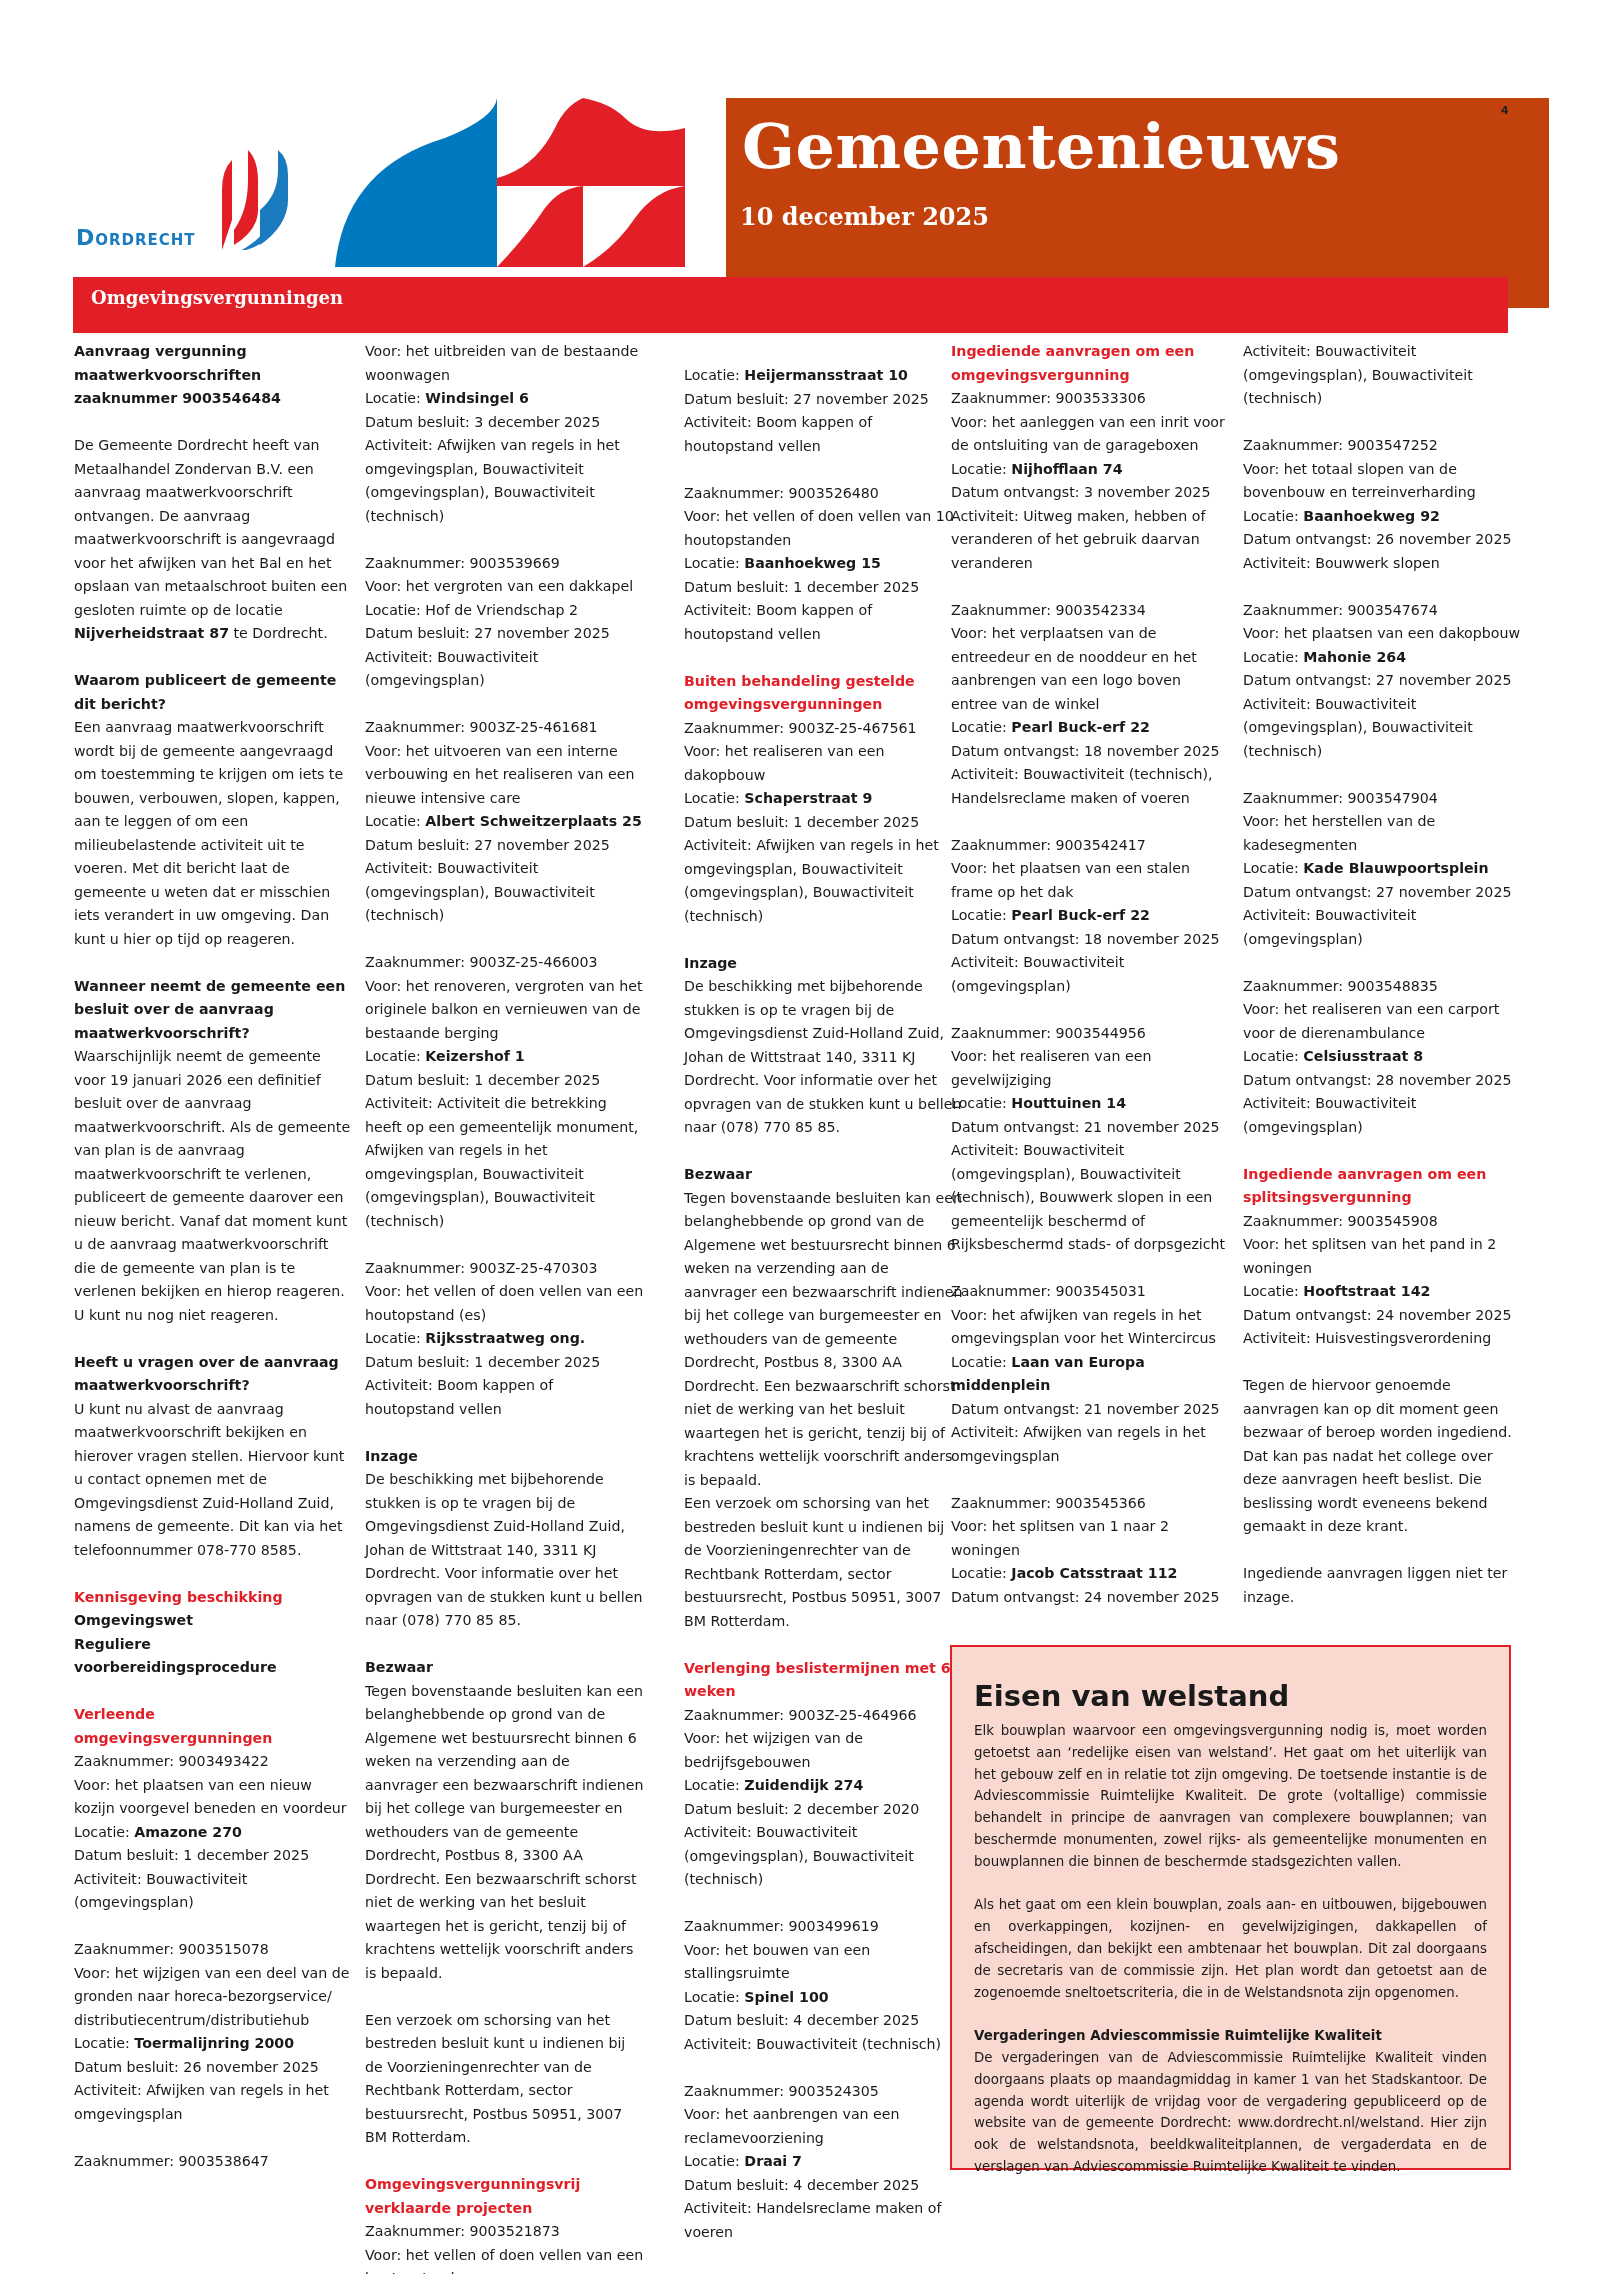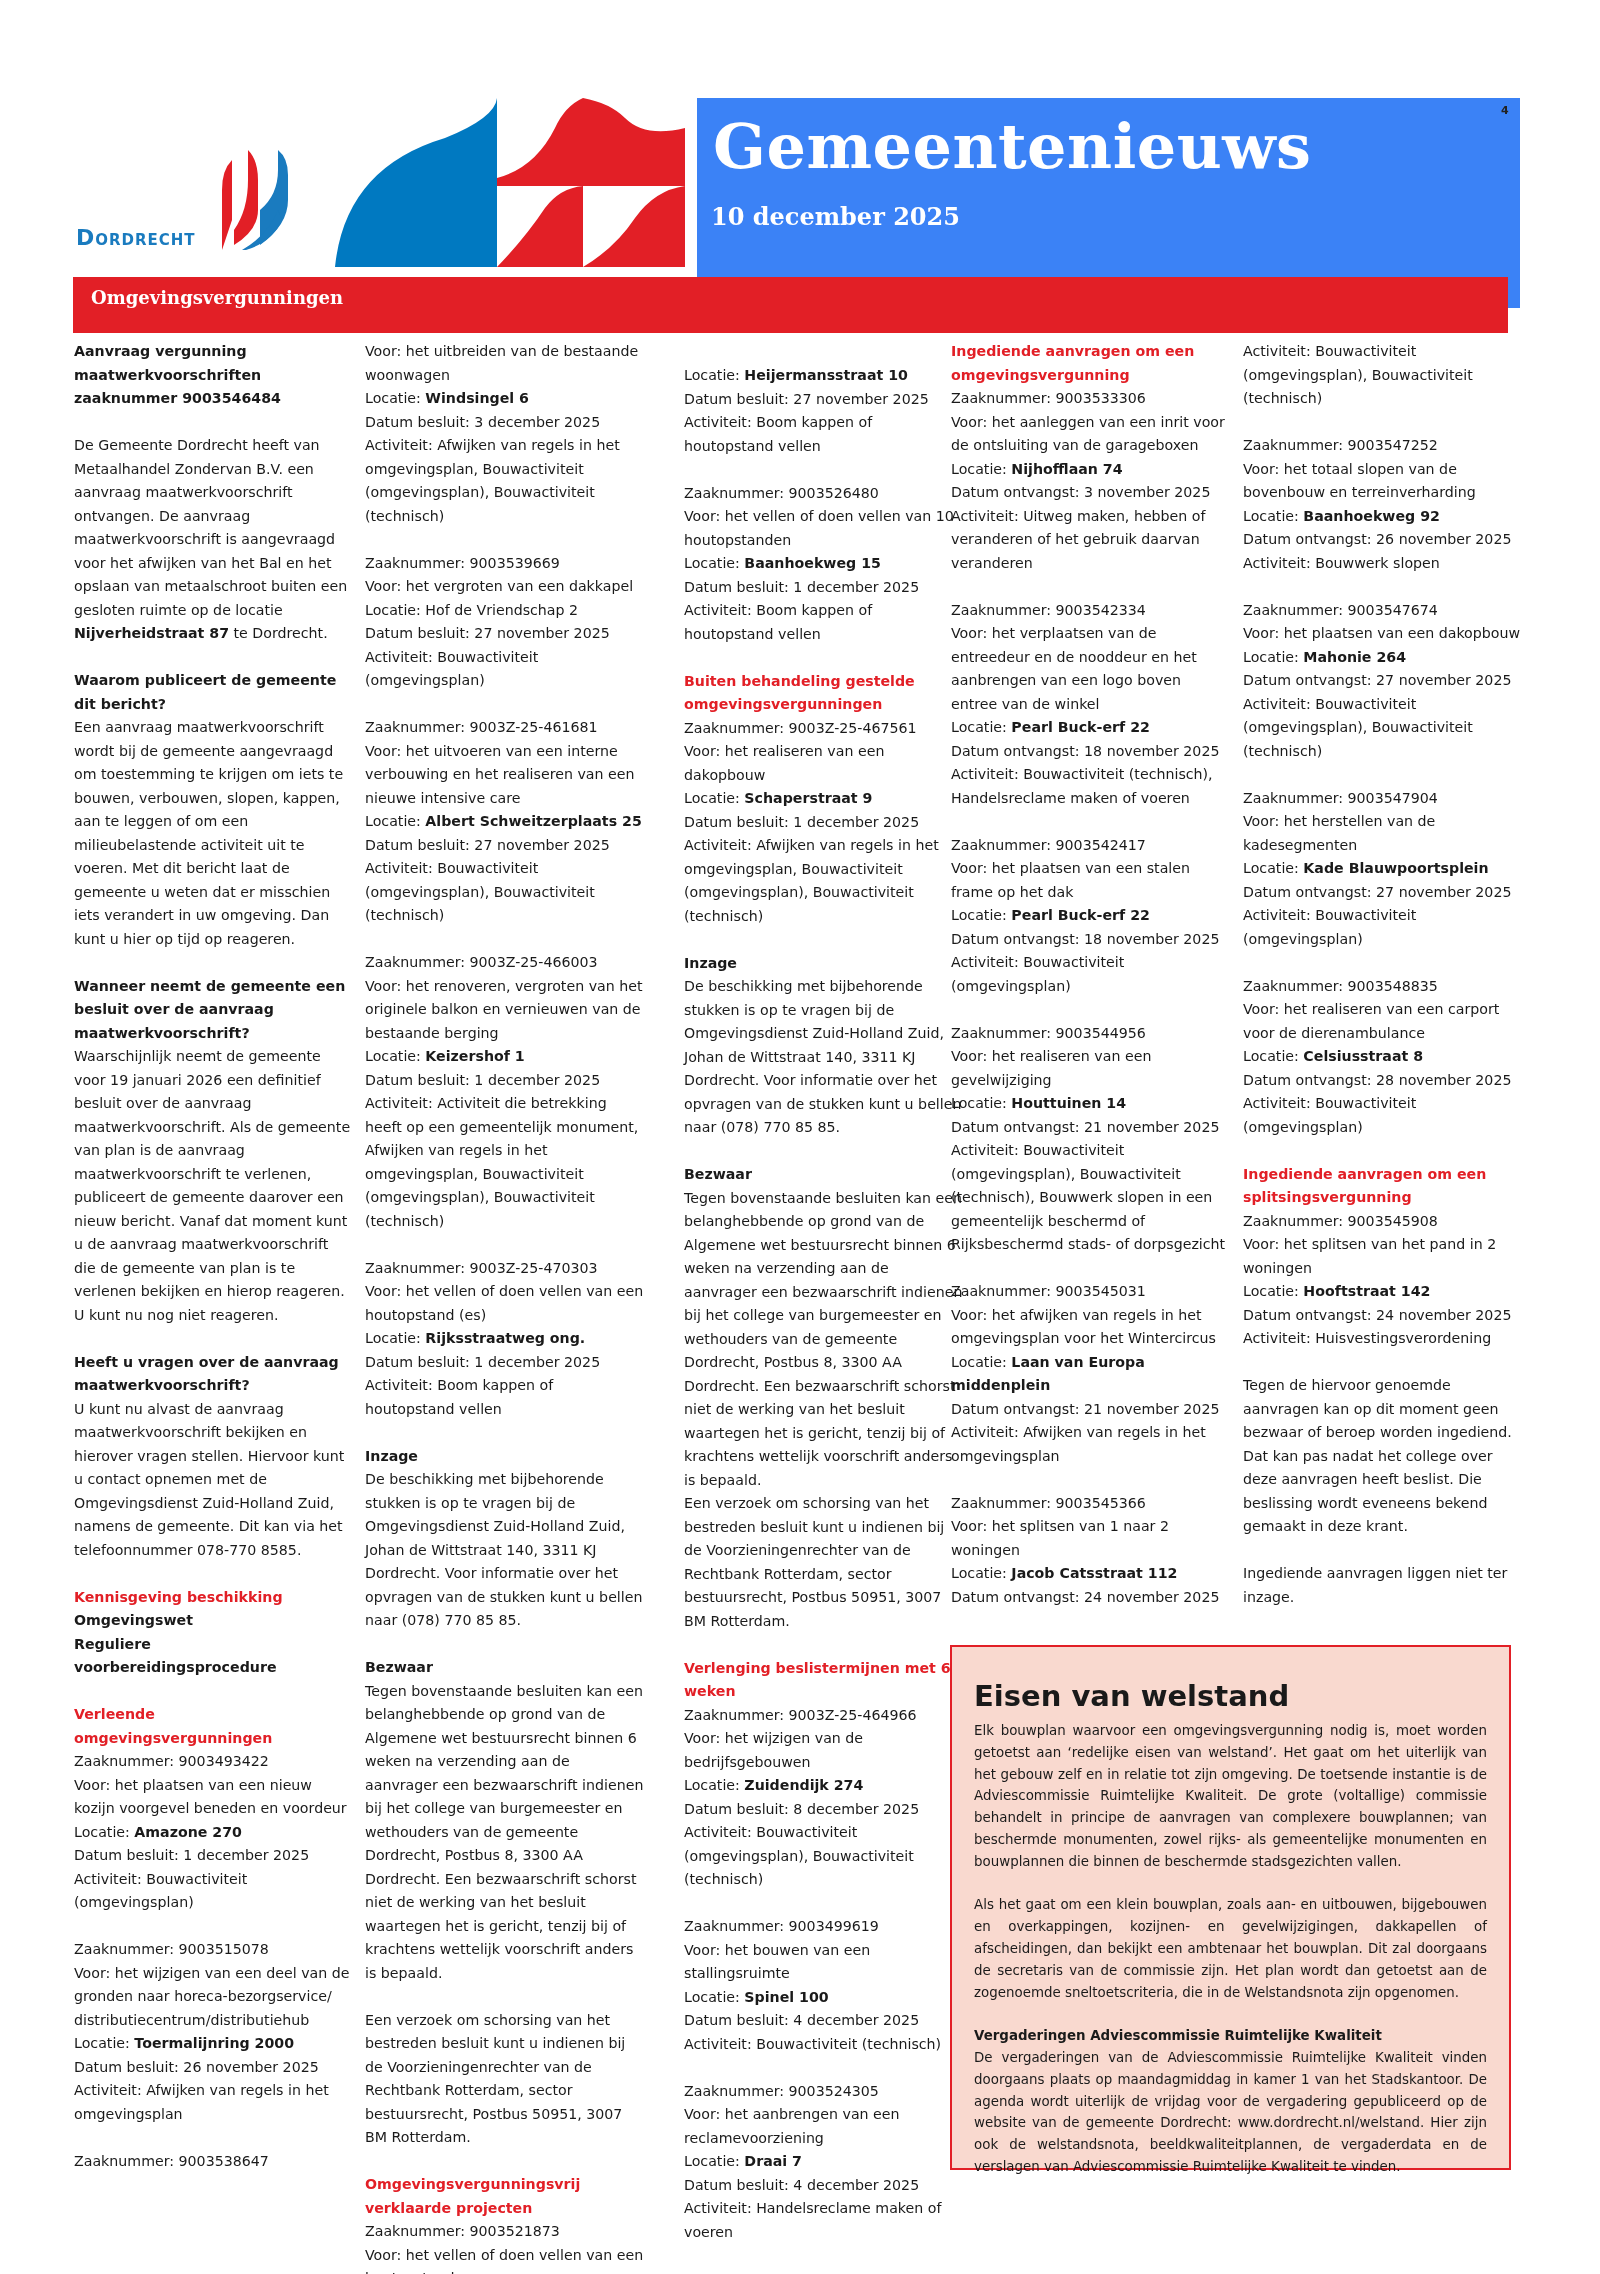--- a/index.html
+++ b/index.html
@@ -5,21 +5,21 @@
   * { box-sizing: border-box; margin: 0; padding: 0; }
   html, body { width: 1600px; height: 2274px; background: #ffffff; }
   body { position: relative; font-family: "DejaVu Sans", sans-serif; color: #1a1a1a; overflow: hidden; }
 
   
   .masthead { position: absolute; left: 0; top: 0; width: 1600px; height: 270px; }
   .logo { position: absolute; left: 76px; top: 150px; display: flex; align-items: flex-end; gap: 22px; }
   .logo-text { font-family: "DejaVu Sans", sans-serif; font-weight: bold; color: #1a7bbf; font-size: 22px; letter-spacing: 1px; font-variant: small-caps; }
   .logo-mark { width: 80px; height: 100px; }
   .wave-art { position: absolute; left: 335px; top: 98px; width: 350px; height: 169px; }
-  .title-box { position: absolute; left: 697px; top: 98px; width: 823px; height: 210px; background: #3b82f6; }
+  .title-box { position: absolute; left: 726px; top: 98px; width: 823px; height: 210px; background: #c2410c; }
   .title-main { position: absolute; left: 16px; top: 12px; color: #fff; font-family: "DejaVu Serif", serif; font-weight: bold; font-size: 62px; letter-spacing: 0.5px; }
   .title-date { position: absolute; left: 14px; top: 104px; color: #fff; font-family: "DejaVu Serif", serif; font-weight: bold; font-size: 24px; }
   .page-num { position: absolute; left: 1501px; top: 104px; font-size: 11px; font-weight: bold; color: #222; }
 
   .section-bar { position: absolute; left: 73px; top: 277px; width: 1435px; height: 56px; background: #e21f26; }
   .section-title { position: absolute; left: 18px; top: 10px; color: #fff; font-family: "DejaVu Serif", serif; font-weight: bold; font-size: 18px; }
 
   
   .col { position: absolute; top: 340px; width: 280px; font-size: 14.2px; line-height: 23.5px; color: #1a1a1a; }
   .col p { margin: 0; }
@@ -196,21 +196,21 @@
   <div class="gap"></div>
   <p class="head">Bezwaar</p>
   <p>Tegen bovenstaande besluiten kan een belanghebbende op grond van de Algemene wet bestuursrecht binnen 6 weken na verzending aan de aanvrager een bezwaarschrift indienen bij het college van burgemeester en wethouders van de gemeente Dordrecht, Postbus 8, 3300 AA Dordrecht. Een bezwaarschrift schorst niet de werking van het besluit waartegen het is gericht, tenzij bij of krachtens wettelijk voorschrift anders is bepaald.</p>
   <p>Een verzoek om schorsing van het bestreden besluit kunt u indienen bij de Voorzieningenrechter van de Rechtbank Rotterdam, sector bestuursrecht, Postbus 50951, 3007 BM Rotterdam.</p>
   <div class="gap"></div>
   <p class="red">Verlenging beslistermijnen met 6 weken</p>
   <div>
     <p><span>Zaaknummer: </span><span>9003Z-25-464966</span></p>
     <p><span>Voor: </span><span>het wijzigen van de bedrijfsgebouwen</span></p>
     <p><span>Locatie: </span><span class="b">Zuidendijk 274</span></p>
-    <p><span>Datum besluit: </span><span>8 december 2025</span></p>
+    <p><span>Datum besluit: </span><span>2 december 2020</span></p>
     <p><span>Activiteit: </span><span>Bouwactiviteit (omgevingsplan), Bouwactiviteit (technisch)</span></p>
   </div>
   <div class="gap"></div>
   <div>
     <p><span>Zaaknummer: </span><span>9003499619</span></p>
     <p><span>Voor: </span><span>het bouwen van een stallingsruimte</span></p>
     <p><span>Locatie: </span><span class="b">Spinel 100</span></p>
     <p><span>Datum besluit: </span><span>4 december 2025</span></p>
     <p><span>Activiteit: </span><span>Bouwactiviteit (technisch)</span></p>
   </div>

